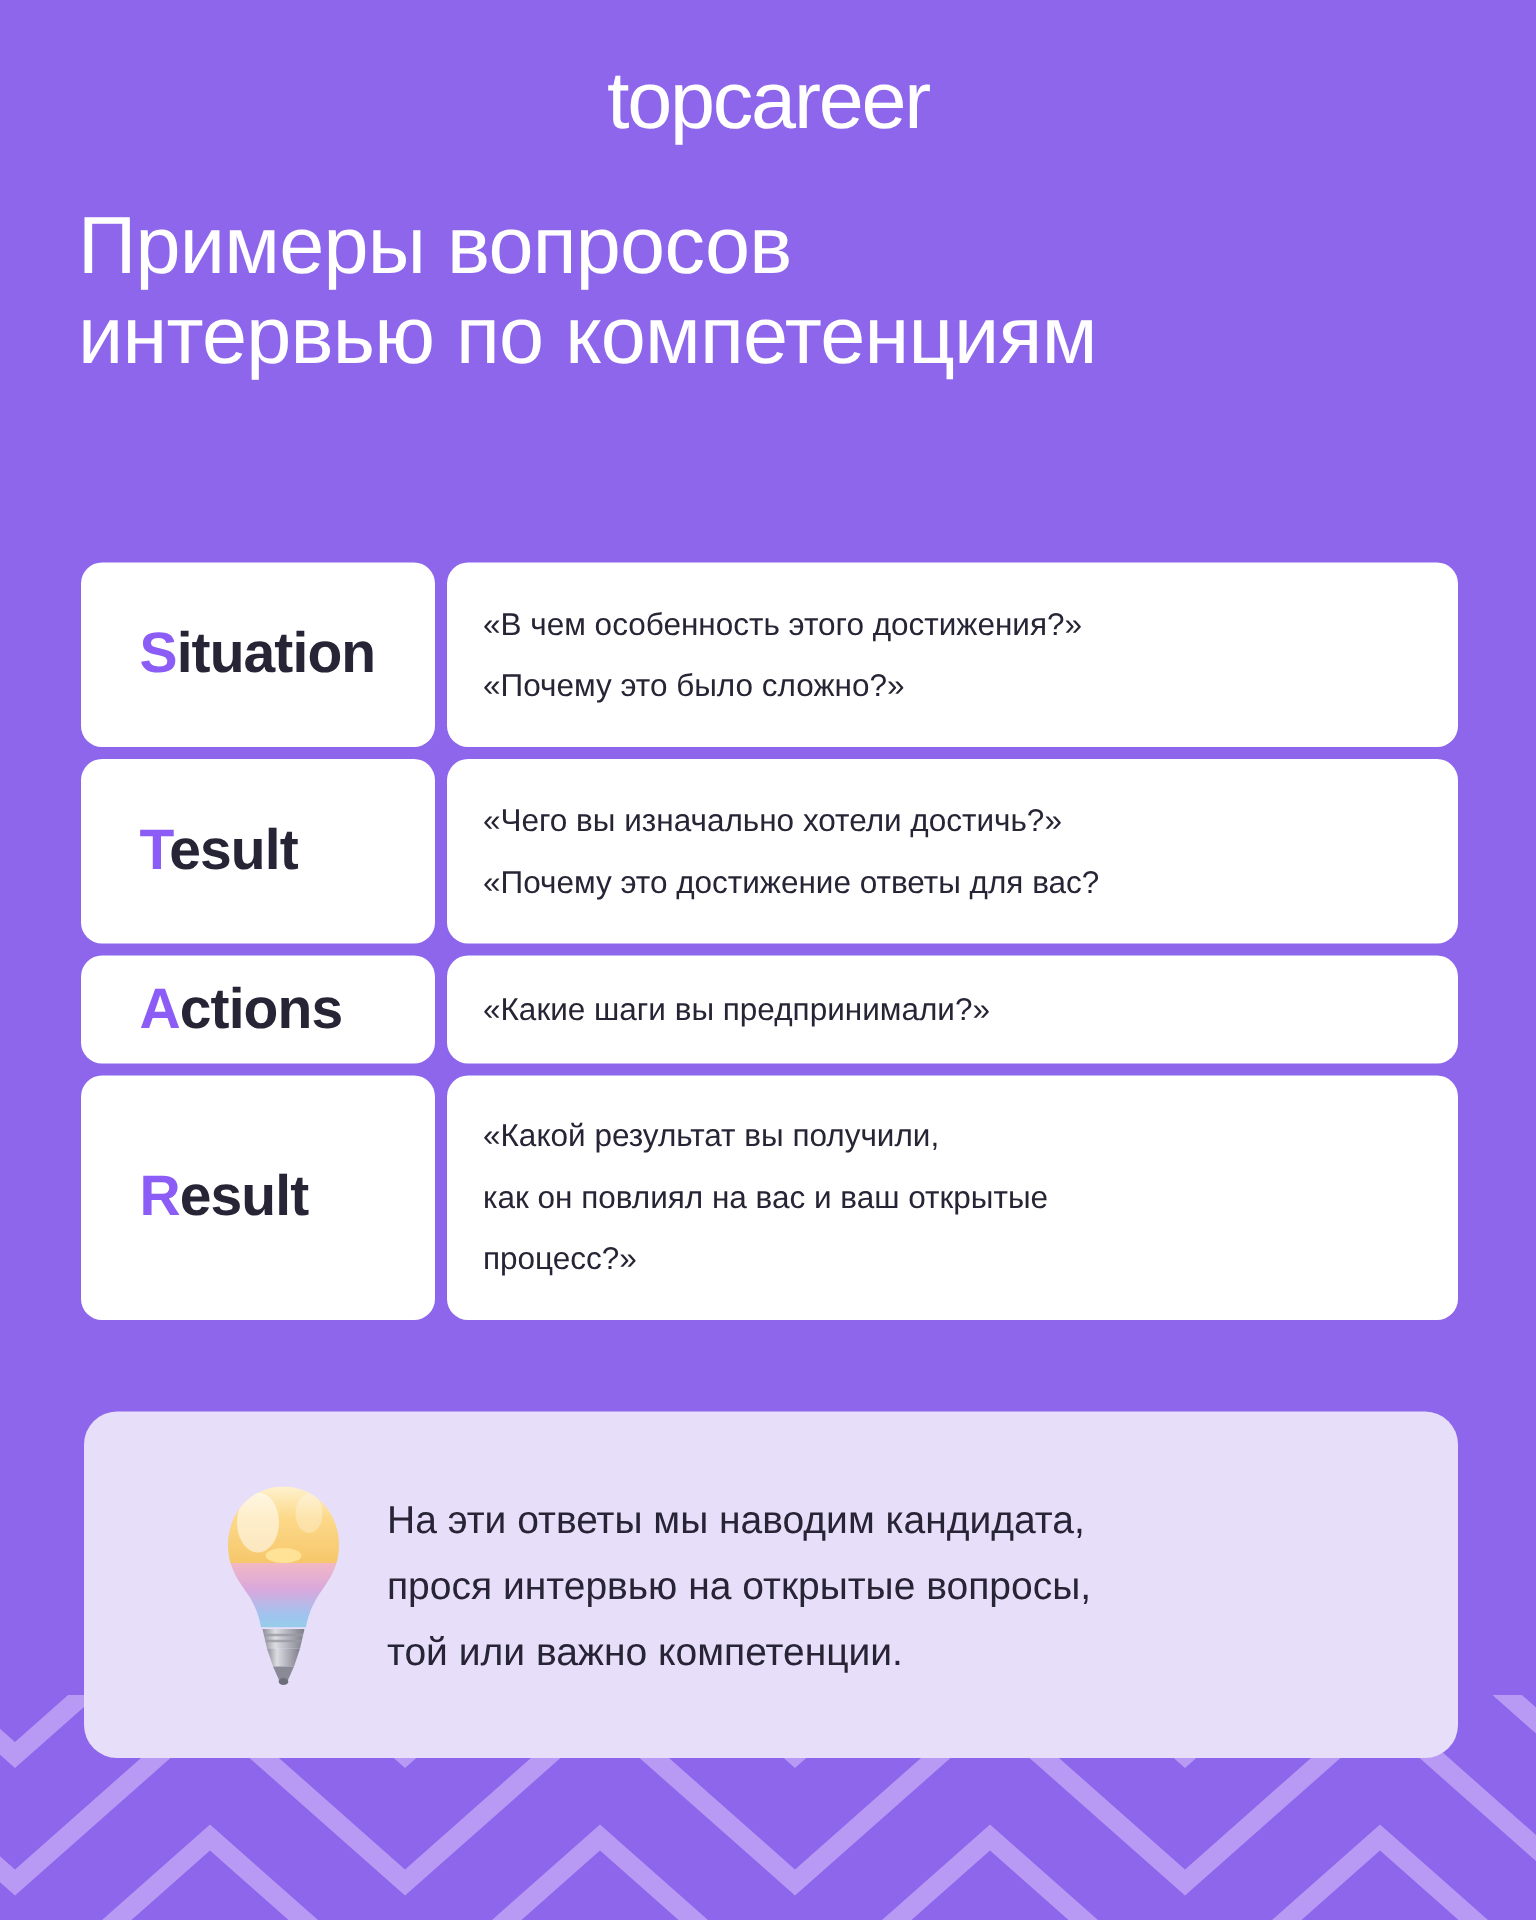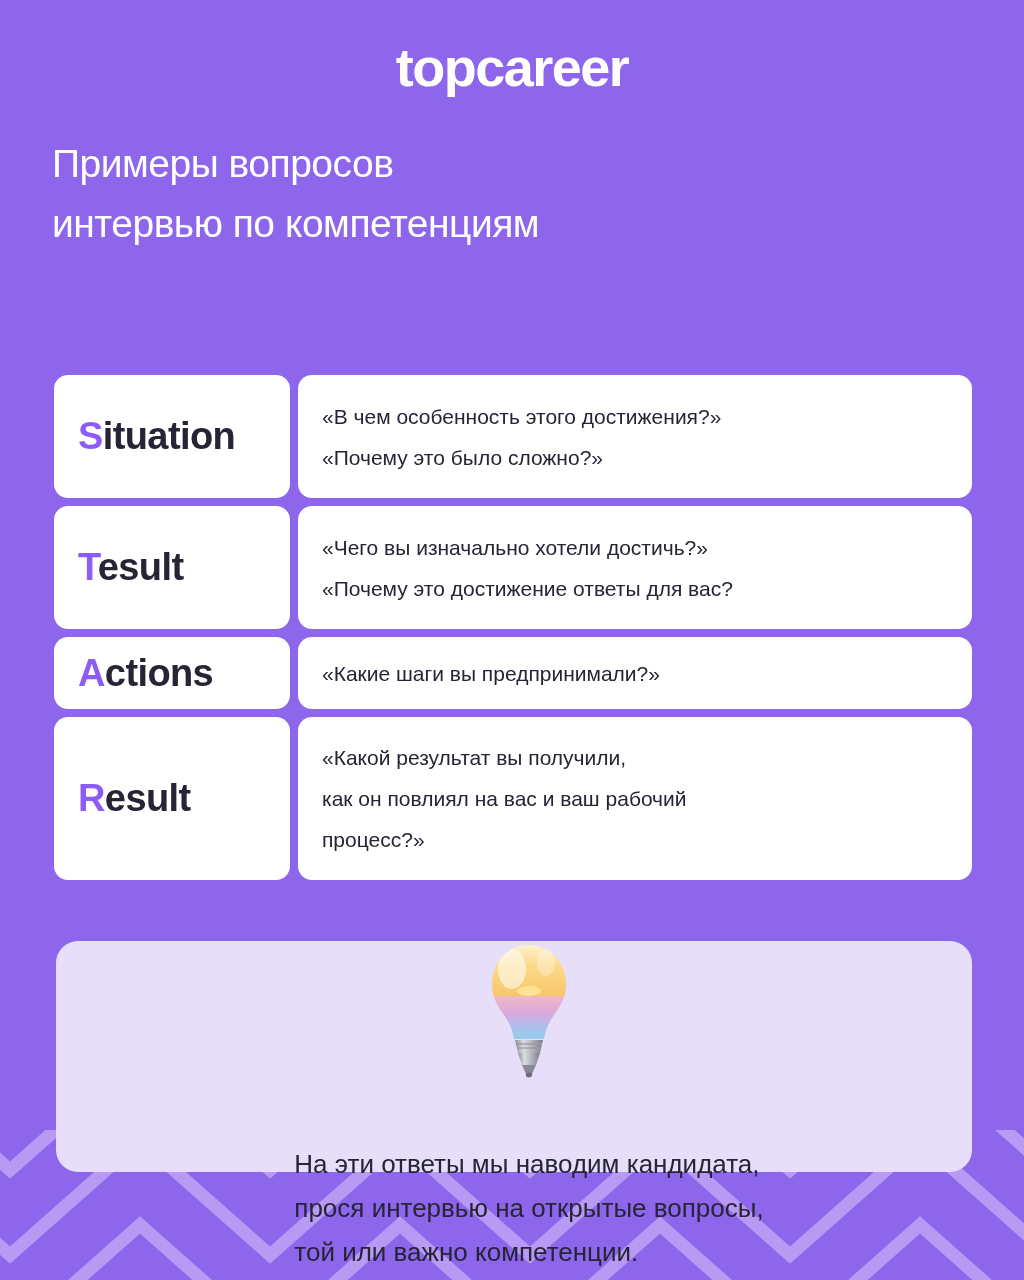--- a/index.html
+++ b/index.html
@@ -32,34 +32,34 @@
 
   
   #brand-logo {
     position:absolute;
     top:40px;
     left:0;
     width:1024px;
     text-align:center;
     font-size:54px;
     line-height:1;
-    font-weight:700;
+    font-weight:400;
     letter-spacing:-1.5px;
     color:#ffffff;
     z-index:3;
   }
 
   
   #page-title {
     position:absolute;
     top:134px;
     left:52px;
     width:930px;
     color:#ffffff;
-    font-size:39px;
+    font-size:54px;
     line-height:60px;
     font-weight:500;
     letter-spacing:-0.5px;
     z-index:3;
   }
   #page-title .tline { display:block; white-space:nowrap; }
 
   
   #star-table {
     position:absolute;
@@ -78,21 +78,21 @@
     align-items:stretch;
   }
 
   .star-label-card {
     width:236px;
     flex:0 0 236px;
     background:#ffffff;
     border-radius:14px;
     display:flex;
     align-items:center;
-    padding:0 0 0 24px;
+    padding:0 0 0 39px;
   }
 
   .star-label {
     font-size:38px;
     font-weight:700;
     letter-spacing:-0.6px;
     color:#262435;
     white-space:nowrap;
   }
   .star-label .initial { color:#8B5CF6; }
@@ -128,24 +128,23 @@
   #note-callout {
     position:absolute;
     top:941px;
     left:56px;
     width:916px;
     height:231px;
     background:#E7DEFA;
     border-radius:22px;
     display:flex;
     align-items:center;
-    padding:0 40px 0 70px;
-    gap:61px;
-    z-index:3;
-    flex-direction:column;
+    padding:0 40px 0 90px;
+    gap:26px;
+    z-index:3;
   }
 
   #bulb-icon { flex:0 0 86px; width:86px; height:140px; }
   #bulb-icon svg { display:block; }
 
   #note-text {
     font-size:26px;
     line-height:44px;
     color:#262435;
     font-weight:400;
@@ -202,21 +201,21 @@
       <div class="star-question">«Какие шаги вы предпринимали?»</div>
     </div>
   </div>
 
   <div class="star-row row-result">
     <div class="star-label-card">
       <div class="star-label"><span class="initial">R</span><span>esult</span></div>
     </div>
     <div class="star-questions-card">
       <div class="star-question">«Какой результат вы получили,</div>
-      <div class="star-question">как он повлиял на вас и ваш рабочий</div>
+      <div class="star-question">как он повлиял на вас и ваш открытые</div>
       <div class="star-question">процесс?»</div>
     </div>
   </div>
 
 </div>
 
 <div id="note-callout">
 
   <div id="bulb-icon">
     <svg width="86" height="140" viewBox="0 0 86 140" xmlns="http://www.w3.org/2000/svg">

